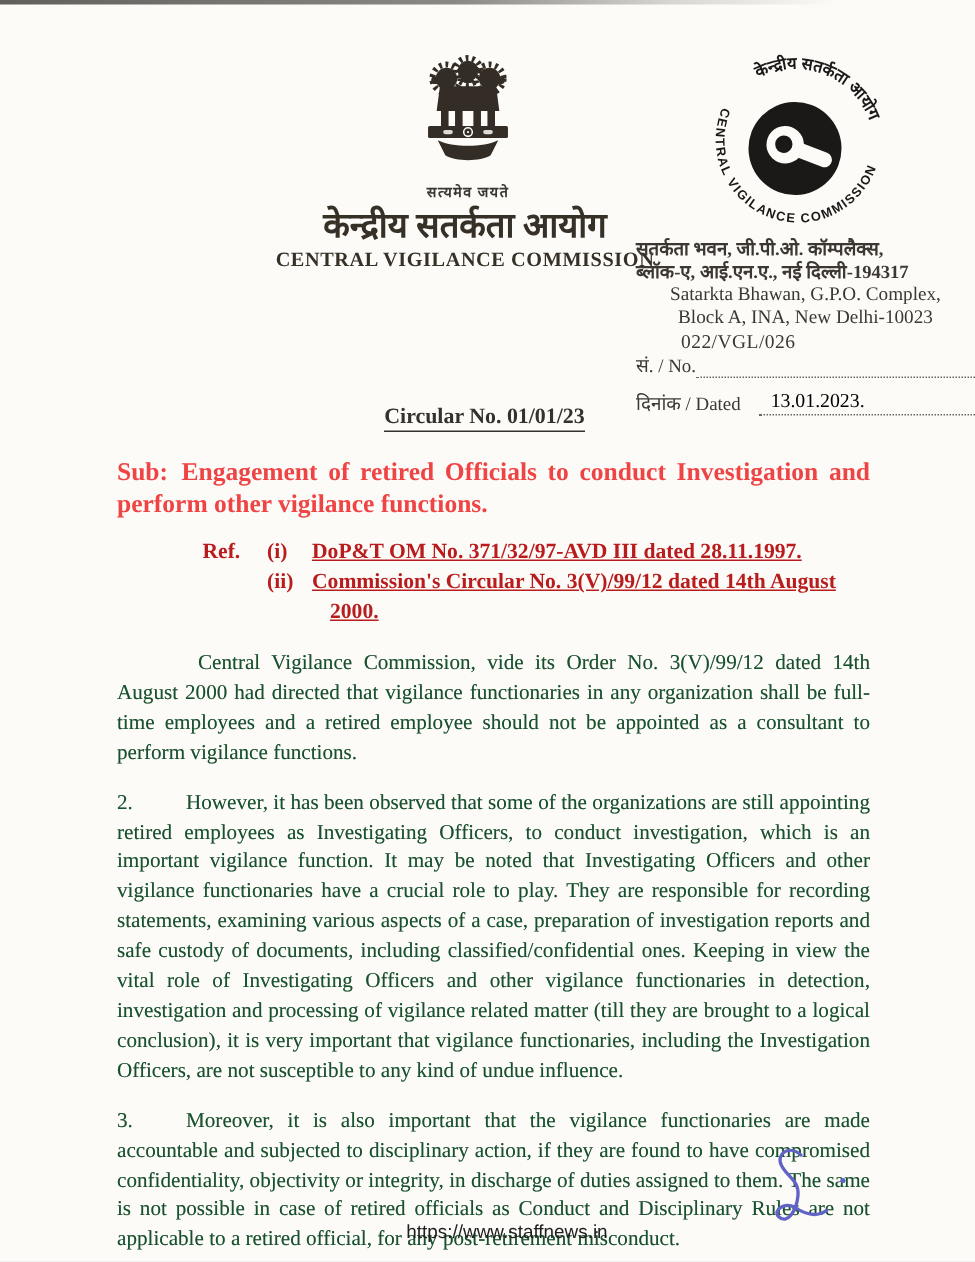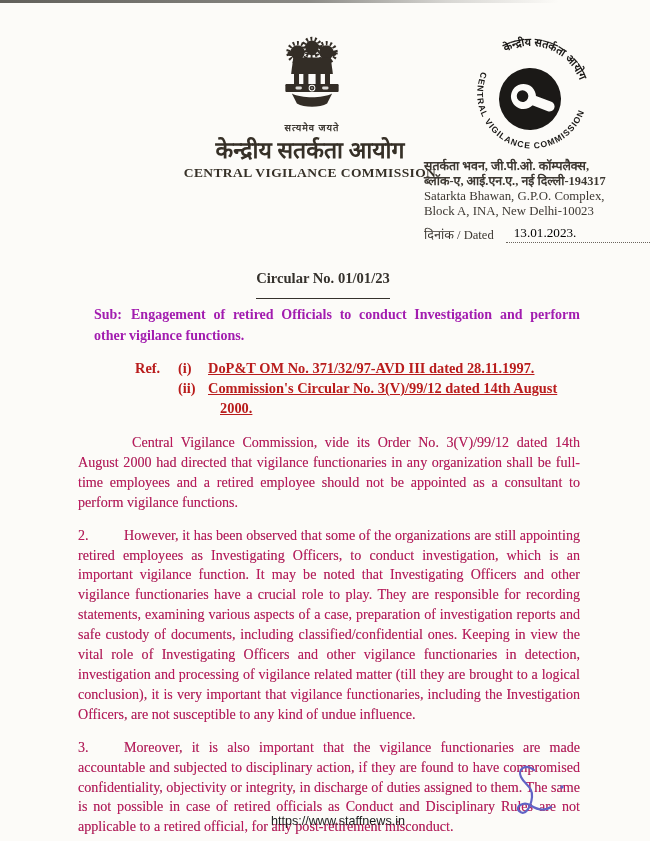--- a/index.html
+++ b/index.html
@@ -25,42 +25,42 @@
   .motto{font-size:9.5px;font-weight:bold;color:#3a352f;margin-top:6px;letter-spacing:1px;white-space:nowrap;}
 
   .org-block{position:absolute;top:139px;left:175px;width:270px;text-align:center;}
   .org-hi{font-size:23px;font-weight:bold;color:#363027;line-height:1.05;font-family:"Liberation Serif","DejaVu Sans",serif;}
   .org-en{font-size:13.5px;font-weight:bold;color:#363027;letter-spacing:.4px;margin-top:2px;white-space:nowrap;}
 
   .seal{position:absolute;left:450px;top:28px;width:160px;height:142px;}
 
   .address{position:absolute;left:424px;top:159px;width:226px;font-size:12.4px;line-height:15px;color:#3c3731;}
   .addr-hi{font-weight:bold;font-family:"Liberation Serif","DejaVu Sans",serif;white-space:nowrap;}
-  .addr-en{font-size:12.8px;line-height:14.5px;white-space:nowrap;}
+  .addr-en{font-size:12.8px;line-height:14.5px;white-space:nowrap;text-align:center;}
   .file-no{margin:2px 0 0 30px;font-size:13px;letter-spacing:.3px;color:#3c3831;}
   .form-line{display:flex;align-items:flex-end;margin-top:2px;}
   .form-label{white-space:nowrap;font-size:12.6px;font-family:"Liberation Serif","DejaVu Sans",serif;}
   .leader{flex:1;border-bottom:1.6px dotted #6b655e;height:13px;position:relative;}
   .date-line{margin-top:10px;gap:12px;}
   .date-val{position:absolute;left:8px;top:-4px;font-size:13.2px;color:#000000;}
 
   
   .main{position:absolute;top:265px;left:0;width:650px;padding:0 70px 0 78px;box-sizing:border-box;}
   .circular-no{text-align:center;margin:4px 12px 0 0;}
   .circular-no span{
     font-weight:bold;font-size:14.6px;color:#35312c;
-    border-bottom:1.6px solid #35312c;padding-bottom:12px;margin-top:44px;
+    border-bottom:1.6px solid #35312c;padding-bottom:1px;margin-top:44px;
   }
-  .subject{margin:17px 0 0 16px;font-weight:bold;font-size:14px;line-height:21px;color:#a21caf;text-align:justify;}
+  .subject{margin:17px 0 0 0;font-weight:bold;font-size:17px;line-height:21px;color:#ef4444;text-align:justify;}
   .subject .sub-label{margin-right:9px;}
   .refs{margin:12px 0 0 57px;font-weight:bold;font-size:14.4px;line-height:20px;color:#b91c1c;}
   .ref-row{display:grid;grid-template-columns:43px 30px auto;}
   .ref-text{max-width:350px;text-decoration:underline;}
   .ref-cont{padding-left:12px;}
-  .para{margin:13px 0 0 0;text-align:justify;font-size:14.1px;line-height:19.9px;color:#be185d;
+  .para{margin:13px 0 0 0;text-align:justify;font-size:14.1px;line-height:19.9px;color:#14532d;
         text-shadow:0 0 .4px rgba(70,62,50,.45);}
   .para.first{text-indent:54px;margin-top:15px;}
   .pnum{display:inline-block;width:46px;text-indent:0;}
 
   
   .signature{position:absolute;left:503px;top:763px;}
   .footer-url{position:absolute;left:0;top:814px;width:100%;text-align:center;
     font-family:"Liberation Sans","DejaVu Sans",sans-serif;font-size:12.6px;color:#1e1e1e;margin-left:13px;}
   .footer-url a{color:#1e1e1e;text-decoration:none;}
 </style>
@@ -135,21 +135,26 @@
           </g>
         </g>
       </svg>
     </div>
 
     <div class="address">
       <div class="addr-hi">सतर्कता भवन, जी.पी.ओ. कॉम्पलैक्स,</div>
       <div class="addr-hi">ब्लॉक-ए, आई.एन.ए., नई दिल्ली-194317</div>
       <div class="addr-en">Satarkta Bhawan, G.P.O. Complex,</div>
       <div class="addr-en">Block A, INA, New Delhi-10023</div>
-
+      <div class="file-no">022/VGL/026</div>
+
+      <div class="form-line">
+        <span class="form-label">सं. / No.</span>
+        <span class="leader"></span>
+      </div>
 
       <div class="form-line date-line">
         <span class="form-label">दिनांक / Dated</span>
         <span class="leader">
           <span class="date-val">13.01.2023.</span>
         </span>
       </div>
     </div>
   </div>
 

